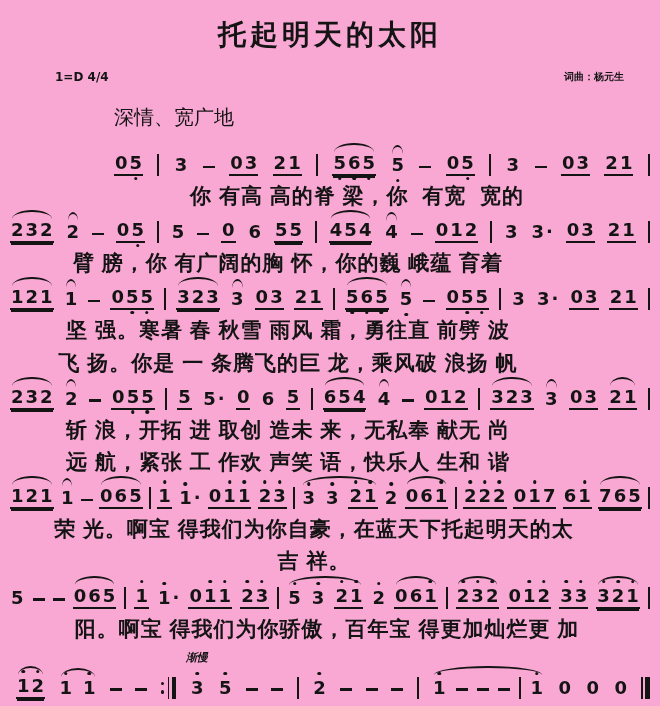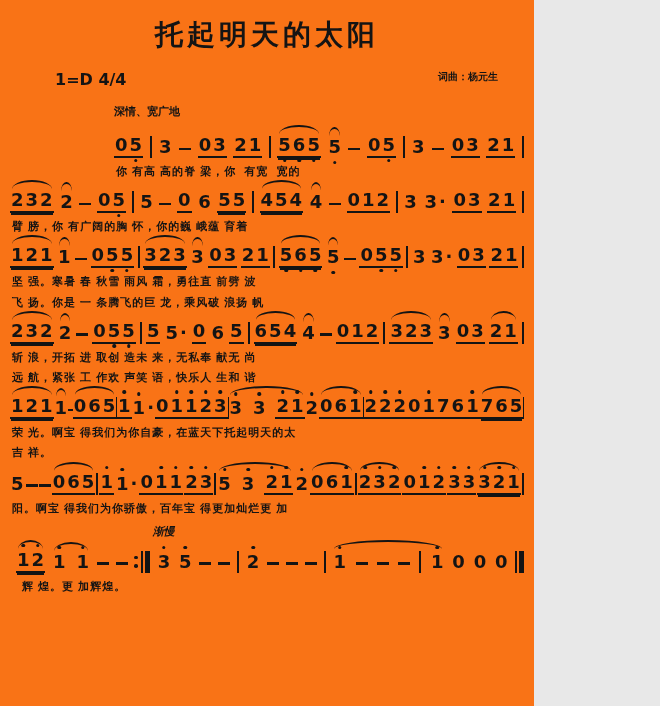--- a/index.html
+++ b/index.html
@@ -1,25 +1,25 @@
 <!DOCTYPE html>
 <html><head>
 <meta charset="utf-8">
 <style>
   html,body{margin:0;padding:0;background:#e8e8e8;}
   .page{
-    position:relative;width:534px;height:706px;background:#f97316;color:#141414;
+    position:relative;width:660px;height:706px;background:#f9a8d4;color:#141414;
     font-family:"Liberation Sans",sans-serif;box-sizing:border-box;overflow:hidden;
   }
   
   .title{ text-align:center;font-size:28px;font-weight:bold;letter-spacing:4px;padding-top:16px;}
   .meta{ position:relative;height:22px;margin-top:16px;font-weight:bold;}
-  .keysig{ position:absolute;left:55px;top:0;font-size:16px;font-family:"DejaVu Sans",sans-serif;}
+  .keysig{ position:absolute;left:55px;top:0;font-size:12px;font-family:"DejaVu Sans",sans-serif;}
   .credit{ position:absolute;right:36px;top:0;font-size:10px;}
-  .tempo{ margin:12px 0 2px 114px;font-size:11px;font-weight:bold;}
+  .tempo{ margin:12px 0 8px 114px;font-size:20px;font-weight:normal;}
   
   #score{ padding:2px 10px 0 10px;}
   .system{ margin-top:13px;}
   .nrow{
     display:flex;justify-content:space-between;align-items:flex-end;
     font-family:"DejaVu Sans",sans-serif;font-weight:bold;font-size:18px;line-height:1;
     margin-top:12px; 
   }
   .note{ position:relative;display:inline-flex;align-items:flex-end;padding-bottom:2px;}
   .note.u1{ border-bottom:2px solid #141414;}
@@ -35,22 +35,22 @@
   .rdots{ display:flex;flex-direction:column;justify-content:center;gap:5px;height:22px;margin-right:1px;}
   .rd{ width:3.5px;height:3.5px;border-radius:50%;background:#141414;}
   .slur{ position:relative;display:inline-flex;align-items:flex-end;gap:9px;}
   .slur::before{
     content:"";position:absolute;top:-11px;left:2px;right:2px;height:7px;
     border-top:2px solid #141414;border-radius:50% 50% 0 0 / 100% 100% 0 0;
   }
   .annot{ position:absolute;top:-27px;left:-4px;font-size:11px;font-weight:bold;font-family:"Liberation Sans",sans-serif;white-space:nowrap;font-style:italic;}
   
   .lrow{
-    display:flex;justify-content:flex-start;
-    font-size:11px;font-weight:bold;margin-top:7px;letter-spacing:1px;line-height:1.2;
+    display:flex;justify-content:center;
+    font-size:21px;font-weight:bold;margin-top:7px;letter-spacing:1px;line-height:1.2;
   }
   .w{ white-space:pre;}
   .w.ul{ border-bottom:2px solid #141414;}
   
   .sys1 .nrow{ padding-left:104px;}
   .sys1 .lrow{ padding-left:106px;padding-right:52px;}
   .sys2 .lrow,.sys3 .lrow,.sys4 .lrow{ padding-right:86px;padding-left:2px;}
   .sys5 .lrow{ padding-right:34px;padding-left:2px;}
   .sys6 .lrow{ padding-right:8px;padding-left:2px;}
   .sys7{ margin-top:34px;}

